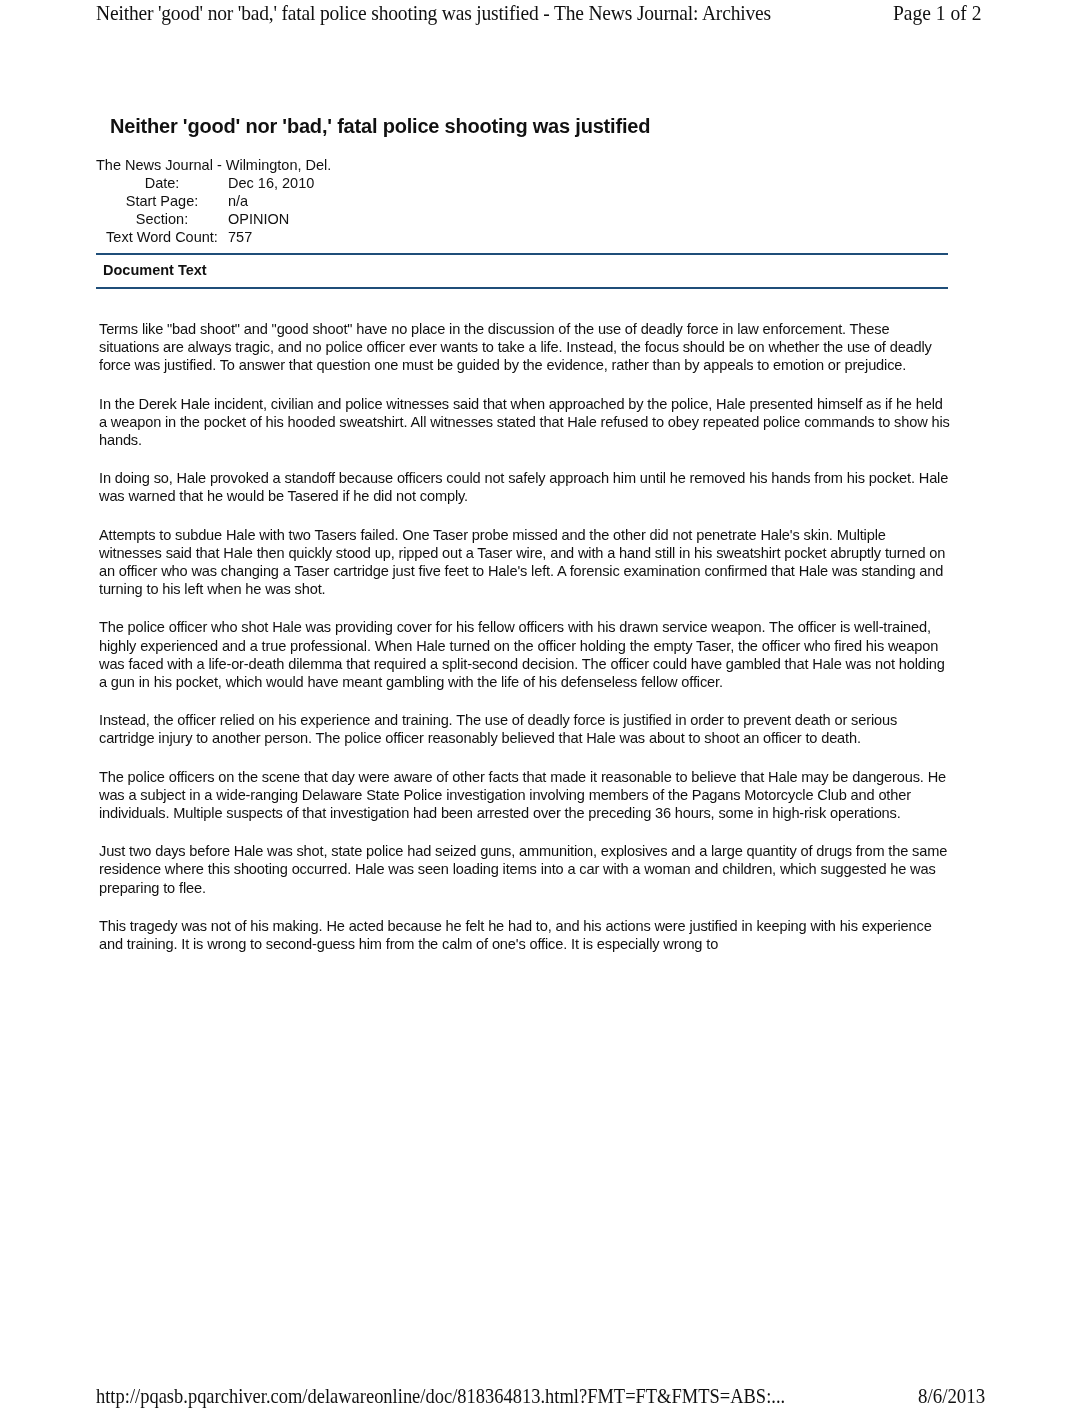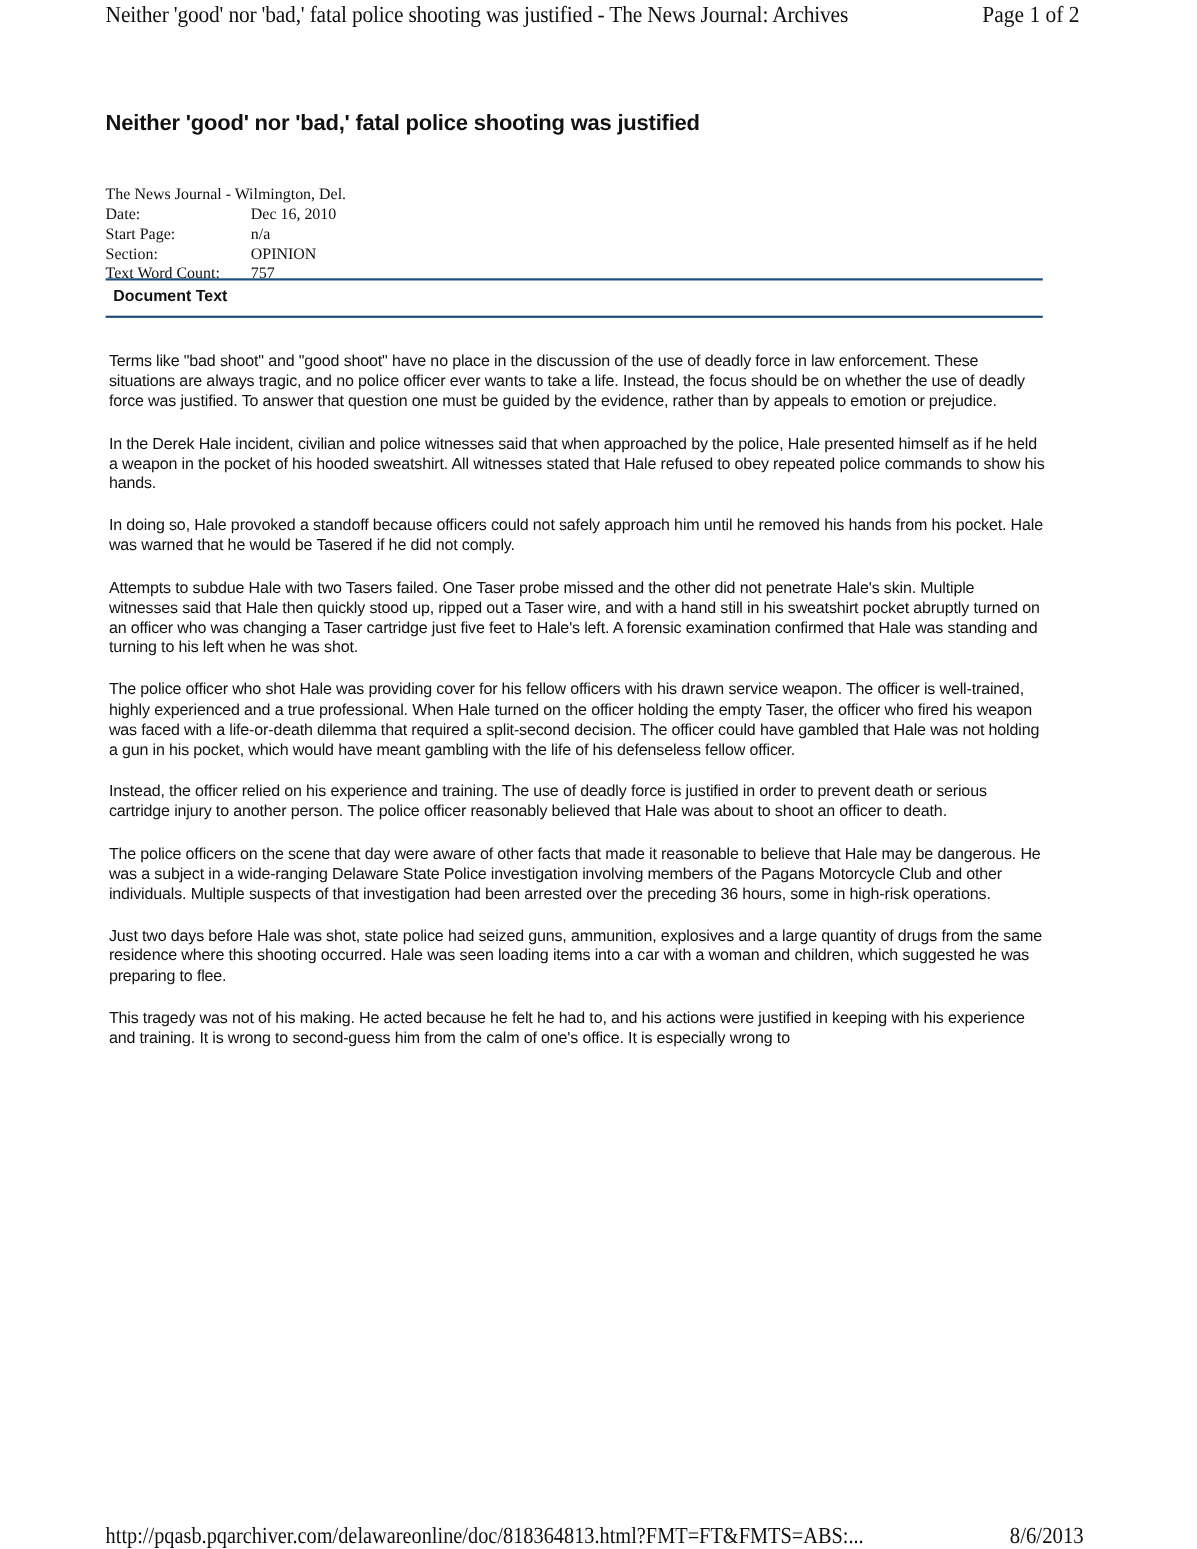--- a/index.html
+++ b/index.html
@@ -13,25 +13,25 @@
   }
   .print-header .title { position: absolute; left: 96px; top: 1px; letter-spacing: -0.2px; transform: scaleX(0.93); transform-origin: left top; white-space: nowrap; }
   .print-header .page { position: absolute; left: 893px; top: 1px; white-space: nowrap; transform: scaleX(0.93); transform-origin: left top; }
 
   .article-title {
     position: absolute; left: 96px; top: 101px;
     font-family: "Liberation Sans", sans-serif; font-weight: bold; font-size: 20px;
     white-space: nowrap; letter-spacing: -0.2px;
   }
   .meta {
-    position: absolute; left: 96px; top: 168px;
-    font-family: Liberation Serif, serif; font-size: 14.5px; line-height: 18px;
+    position: absolute; left: 96px; top: 156px;
+    font-family: Liberation Sans, sans-serif; font-size: 14.5px; line-height: 18px;
   }
   .meta-row { display: flex; white-space: nowrap; }
-  .meta-row .k { width: 132px; }
+  .meta-row .k { width: 132px; text-align: center; }
   .rule {
     position: absolute; left: 96px; width: 852px; height: 2px; background: #1f4e79;
   }
   .doc-text-label {
     position: absolute; left: 103px; top: 262px;
     font-family: "Liberation Sans", sans-serif; font-weight: bold; font-size: 14.5px;
   }
   .body-text {
     position: absolute; left: 99px; top: 320px; width: 852px;
     font-family: "Liberation Sans", sans-serif; font-size: 14.6px; line-height: 18.2px;
@@ -46,21 +46,21 @@
   .print-footer .date { position: absolute; left: 918px; white-space: nowrap; transform: scaleX(0.9); transform-origin: left top; }
 </style>
 </head>
 <body>
 
 <div class="print-header">
   <span class="title">Neither 'good' nor 'bad,' fatal police shooting was justified - The News Journal: Archives</span>
   <span class="page">Page 1 of 2</span>
 </div>
 
-<h1 class="article-title" style="margin:0;">Neither 'good' nor 'bad,' fatal police shooting was justified</h1>
+<h1 class="article-title" style="margin:14px;">Neither 'good' nor 'bad,' fatal police shooting was justified</h1>
 
 <div class="meta">
   <div class="meta-row">
     <span>The News Journal - Wilmington, Del.</span>
   </div>
   <div class="meta-row">
     <span class="k">Date:</span>
     <span>Dec 16, 2010</span>
   </div>
   <div class="meta-row">

